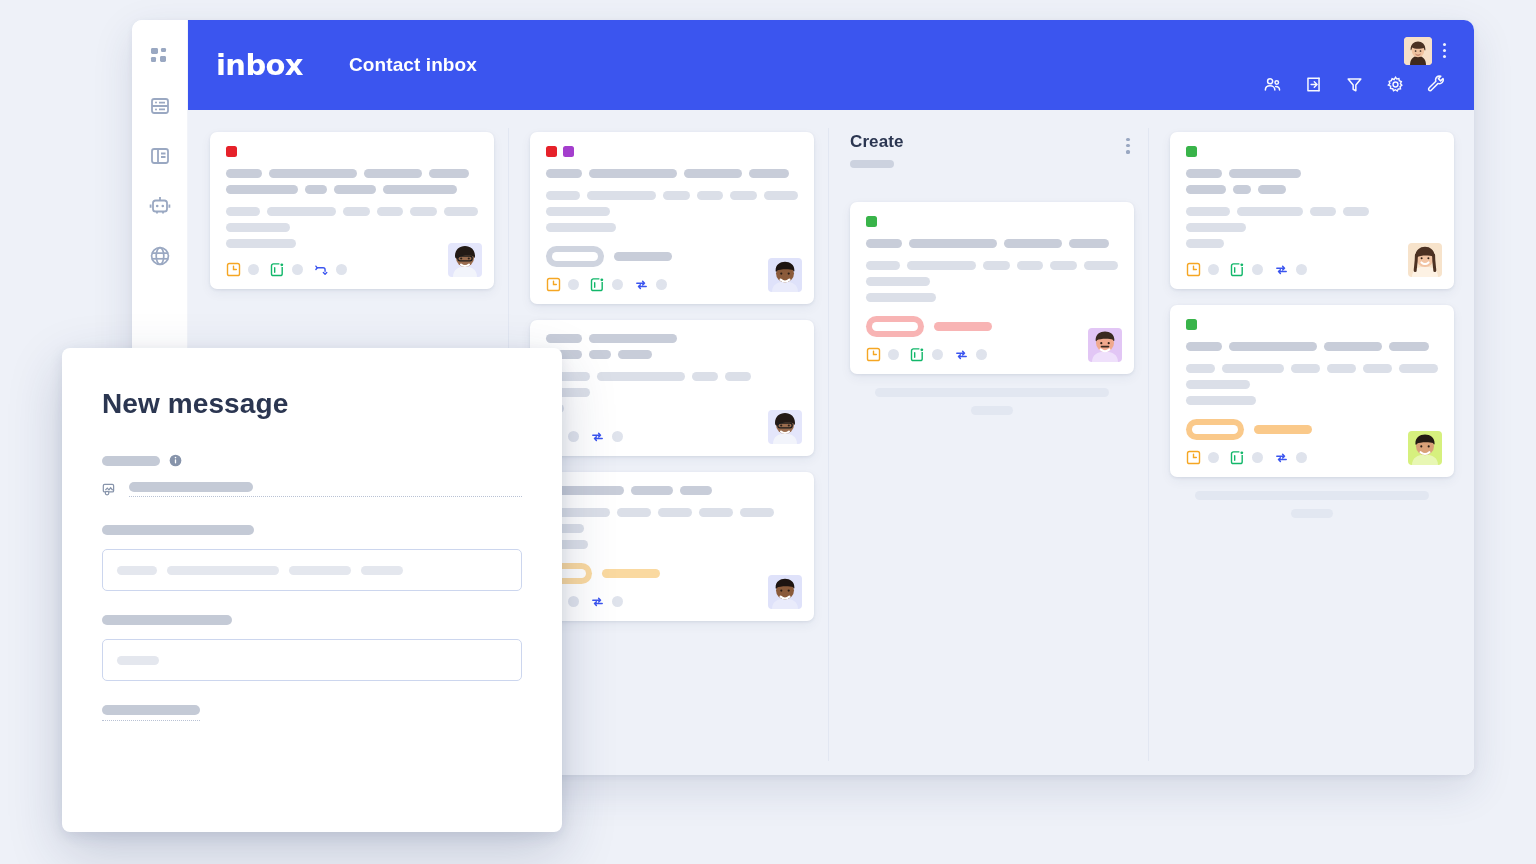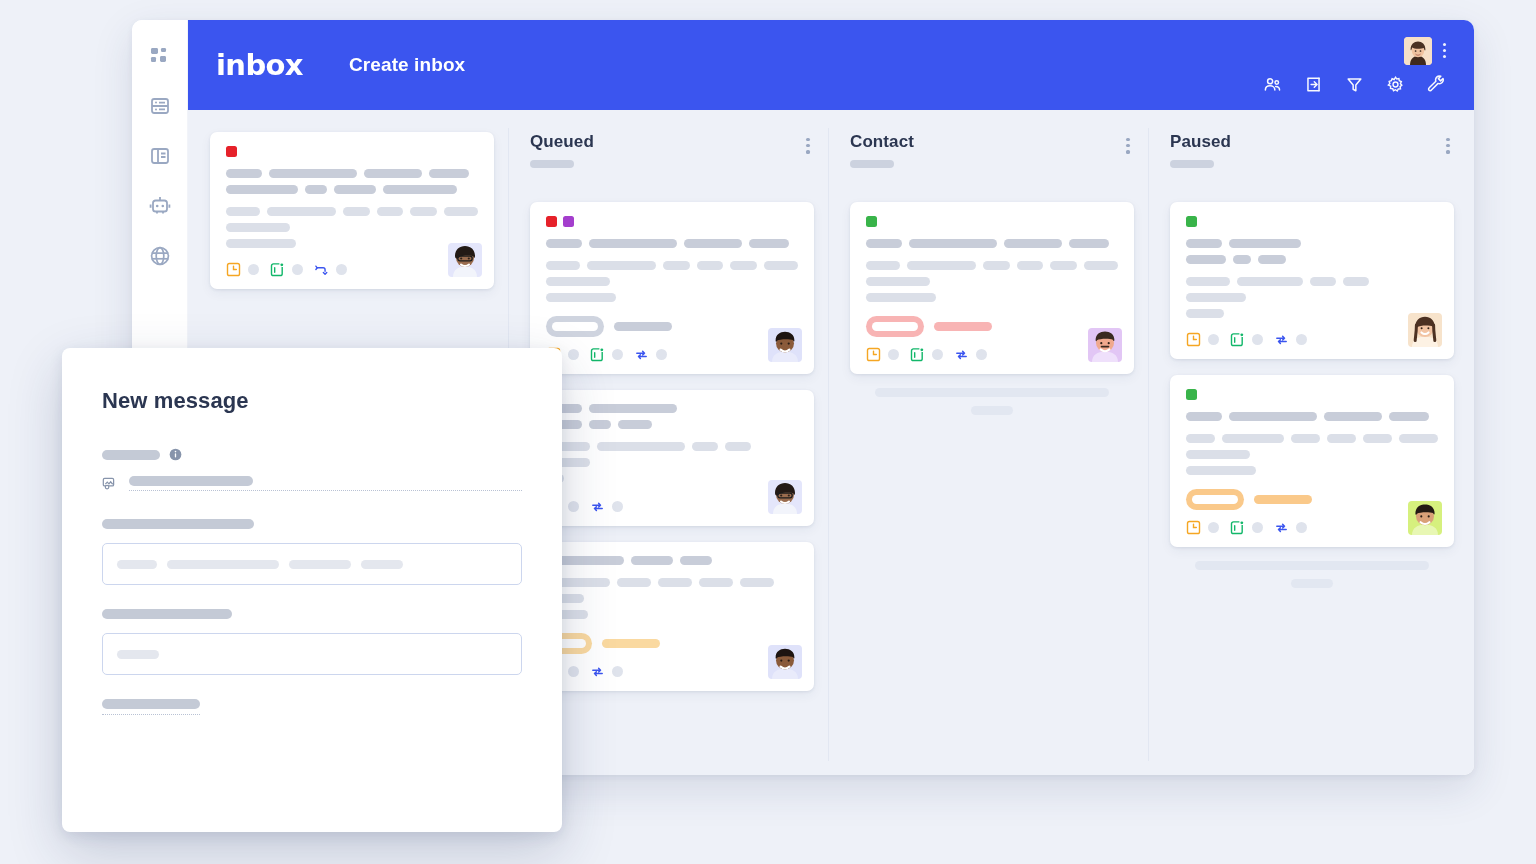--- a/index.html
+++ b/index.html
@@ -152,21 +152,21 @@
 
   
   .modal {
     position: absolute; left: 62px; top: 348px;
     width: 500px; height: 484px;
     background: #fff; border-radius: 8px;
     box-shadow: 0 20px 55px rgba(30,45,90,.20), 0 4px 14px rgba(30,45,90,.10);
     overflow: hidden; display: flex; flex-direction: column;
   }
   .modal-body { flex: 1; padding: 40px 40px 0 40px; }
-  .modal-title { font-size: 22px; font-weight: 700; color: #2b3651; letter-spacing: .1px; }
+  .modal-title { font-size: 28px; font-weight: 700; color: #2b3651; letter-spacing: .1px; }
   .field { margin-top: 0; }
   .field-label-row { display: flex; align-items: center; gap: 9px; }
   .label-bar { height: 10px; border-radius: 5px; background: #c4cad6; display:block; }
   .info-ico { width: 13px; height: 13px; display:block; }
   .info-ico svg { display:block; width: 13px; height: 13px; }
   .dotted-input { border-bottom: 1px dotted #b9c2d4; padding-bottom: 4px; }
   .card-ico { width: 15px; height: 15px; display:block; }
   .card-ico svg { display:block; width: 15px; height: 15px; }
   .input-box {
     border: 1px solid #ccd6ee; border-radius: 5px;
@@ -234,21 +234,21 @@
             <line x1="3.7" y1="9.2" x2="20.3" y2="9.2"></line>
             <line x1="3.7" y1="14.8" x2="20.3" y2="14.8"></line>
           </svg>
       </span>
     </nav>
 
     <div class="right">
 
       <header class="topbar">
         <span class="logo">inbox</span>
-        <span class="app-title">Create inbox</span>
+        <span class="app-title">Contact inbox</span>
 
         <div class="topbar-right">
           <div class="avatar-row">
             <span class="avatar">
               <svg viewBox="0 0 28 28">
                 <rect width="28" height="28" fill="#f6e0c8"></rect>
                 <path d="M6 28c0-6 3.6-9 8-9s8 3 8 9z" fill="#3f2a1e"></path>
                 <circle cx="14" cy="14" r="6.2" fill="#f0c3a0"></circle>
                 <path d="M6.6 12.5c0-5.2 3.4-8 7.4-8s7.4 2.8 7.4 8c0 1.6-1.2 1-1.6-1.6-2 .9-9 1.6-11.6-.4-.6 2.8-1.6 3.6-1.6 2z" fill="#4a3123"></path>
                 <circle cx="11.6" cy="14" r="0.85" fill="#32231a"></circle>
@@ -369,33 +369,20 @@
                     <circle cx="20.8" cy="15.5" r="1.1" fill="#2b2018"></circle>
                     <rect x="9.8" y="13.2" width="14.4" height="4.6" rx="2.2" fill="none" stroke="#1d1d1d" stroke-width="1.3"></rect>
                     <path d="M13 21.5c2.2 2 5.8 2 8 0" stroke="#fff" stroke-width="2" fill="none" stroke-linecap="round"></path>
                   </svg>
               </span>
             </div>
           </div>
         </div>
 
         <div class="column">
-          <div class="col-head">
-            <div class="col-head-left">
-              <span class="col-title">Queued</span>
-              <span class="col-sub"></span>
-            </div>
-            <div class="col-head-right">
-              <span class="kebab-col">
-                  <i></i>
-                  <i></i>
-                  <i></i>
-                </span>
-            </div>
-          </div>
           <div class="cards">
 
             <div class="card">
               <div class="labels">
                 <span class="label-chip" style="background:#e6212a"></span>
                 <span class="label-chip" style="background:#a43ecd"></span>
               </div>
               <div class="line gap-sm">
                   <span class="bar" style="width:36px"></span>
                   <span class="bar" style="width:88px"></span>
@@ -565,21 +552,21 @@
                     <path d="M12.6 21.6c2.6 2.4 6.2 2.4 8.8 0" stroke="#fff" stroke-width="2.2" fill="none" stroke-linecap="round"></path>
                   </svg>
               </span>
             </div>
           </div>
         </div>
 
         <div class="column">
           <div class="col-head">
             <div class="col-head-left">
-              <span class="col-title">Contact</span>
+              <span class="col-title">Create</span>
               <span class="col-sub"></span>
             </div>
             <div class="col-head-right">
               <span class="kebab-col">
                   <i></i>
                   <i></i>
                   <i></i>
                 </span>
             </div>
           </div>
@@ -652,33 +639,20 @@
               </span>
             </div>
           </div>
           <div class="ghost">
             <span class="g1"></span>
             <span class="g2"></span>
           </div>
         </div>
 
         <div class="column">
-          <div class="col-head">
-            <div class="col-head-left">
-              <span class="col-title">Paused</span>
-              <span class="col-sub"></span>
-            </div>
-            <div class="col-head-right">
-              <span class="kebab-col">
-                  <i></i>
-                  <i></i>
-                  <i></i>
-                </span>
-            </div>
-          </div>
           <div class="cards">
 
             <div class="card">
               <div class="labels">
                 <span class="label-chip" style="background:#39b44a"></span>
               </div>
               <div class="line">
                   <span class="bar" style="width:36px"></span>
                   <span class="bar" style="width:72px"></span>
                 </div>

